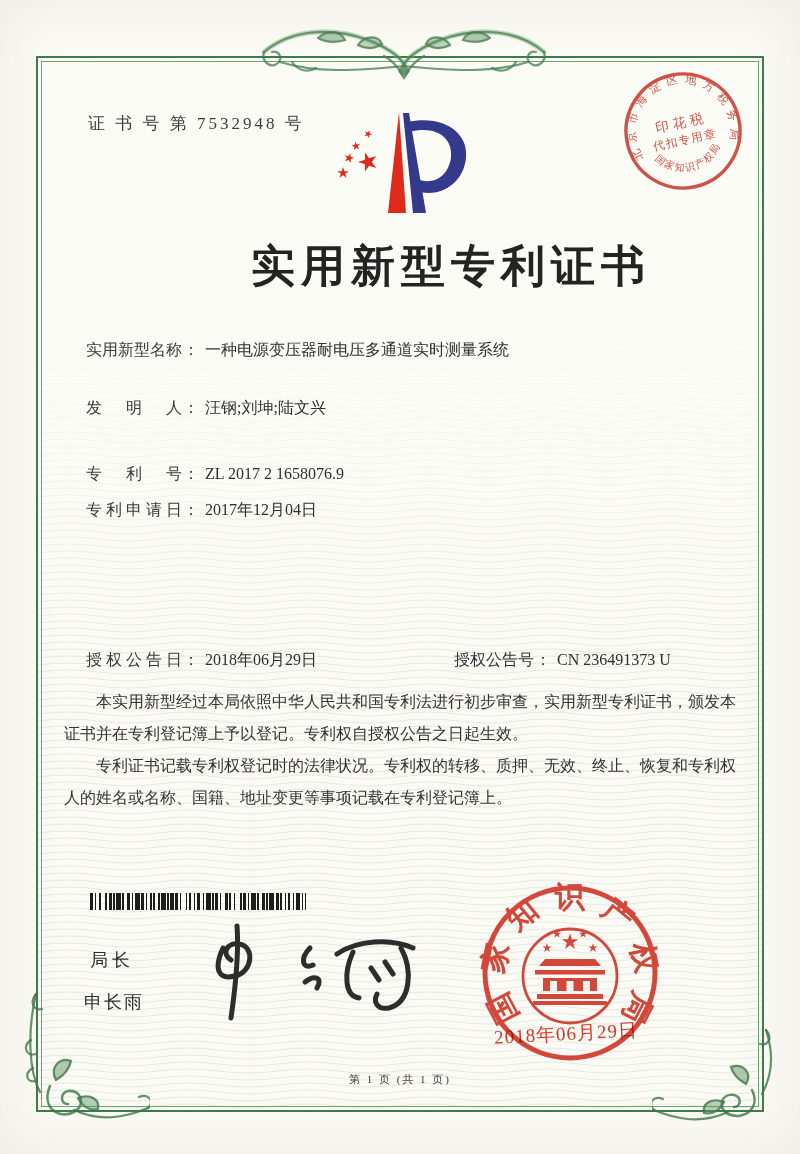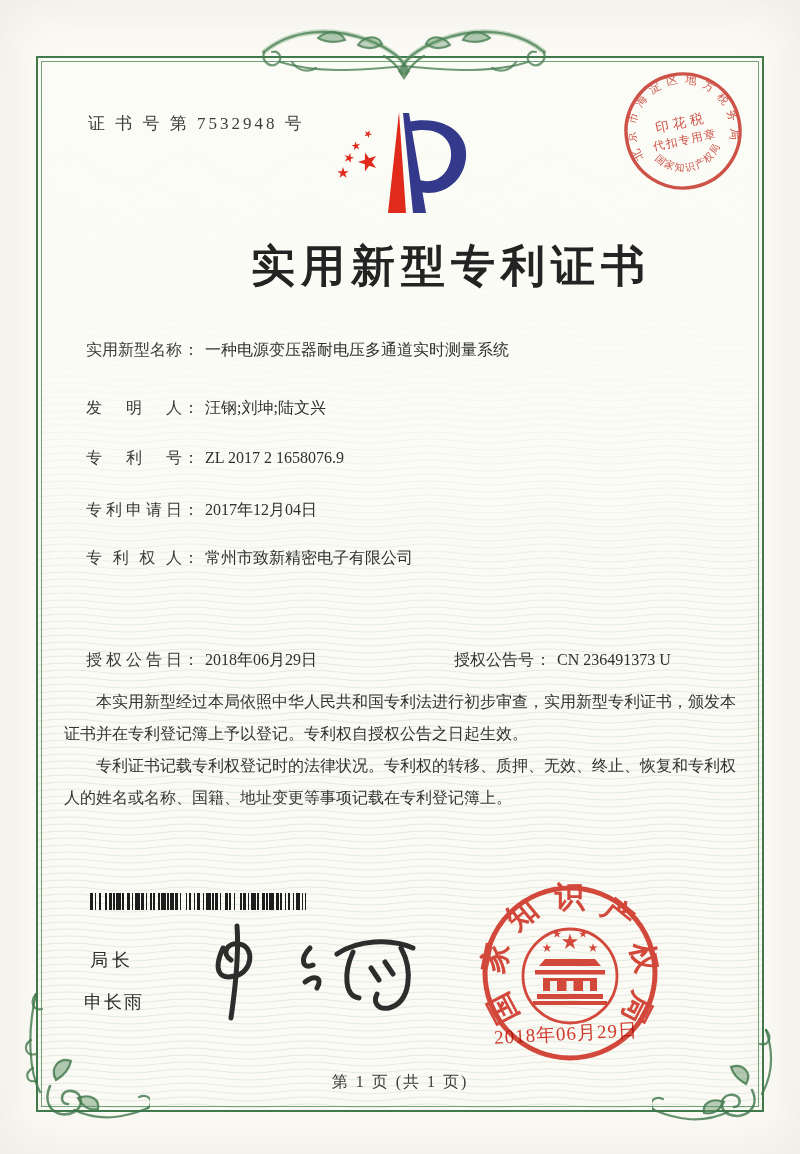--- a/index.html
+++ b/index.html
@@ -29,21 +29,21 @@
   .paras p{margin:0;text-indent:2em;}
   .barcode{position:absolute;left:90px;top:893px;width:216px;height:17px;display:flex;overflow:hidden;}
   .barcode .b{height:100%;background:#1d1d1d;}
   .barcode .g{height:100%;}
   .signer-title{position:absolute;left:90px;top:948px;font-size:18px;letter-spacing:4px;color:#2e2e2e;}
   .signer-name{position:absolute;left:84px;top:990px;font-size:18px;letter-spacing:2px;color:#2e2e2e;}
   .signature{position:absolute;left:195px;top:918px;}
   .seal{position:absolute;left:477px;top:880px;mix-blend-mode:multiply;opacity:.93;}
   .seal-date{position:absolute;left:494px;top:1020px;width:180px;font-size:19px;color:#cf3a2c;
              letter-spacing:1px;transform:rotate(-3deg);mix-blend-mode:multiply;}
-  .footer{position:absolute;left:0;top:1072px;width:100%;text-align:center;font-size:16px;
+  .footer{position:absolute;left:0;top:1072px;width:100%;text-align:center;font-size:11px;
           letter-spacing:2px;color:#3c3c3c;}
   svg text{font-family:"Liberation Serif","DejaVu Serif",serif;}
 </style>
 </head>
 <body>
 
 <div class="page">
 
   <svg id="guilloche" width="724" height="1052">
       <path d="M0,5 q30,-4 60,0 q30,4 60,0 q30,-4 60,0 q30,4 60,0 q30,-4 60,0 q30,4 60,0 q30,-4 60,0 q30,4 60,0 q30,-4 60,0 q30,4 60,0 q30,-4 60,0 q30,4 60,0 q30,-4 60,0" fill="none" stroke="#9fc4a3" stroke-width="0.7" opacity="0.38"></path>
@@ -278,28 +278,25 @@
     </svg>
 
     <h1 class="title">实用新型专利证书</h1>
 
     <div class="row" style="top:398px;">
       <span class="lbl">发明人</span><span class="colon">：</span><span class="val">汪钢;刘坤;陆文兴</span>
     </div>
     <div class="row" style="top:340px;">
       <span class="lbl">实用新型名称</span><span class="colon">：</span><span class="val">一种电源变压器耐电压多通道实时测量系统</span>
     </div>
-    <div class="row" style="top:448px;">
+    <div class="row" style="top:464px;">
       <span class="lbl">专利号</span><span class="colon">：</span><span class="val">ZL 2017 2 1658076.9</span>
     </div>
     <div class="row" style="top:500px;">
       <span class="lbl">专利申请日</span><span class="colon">：</span><span class="val">2017年12月04日</span>
-    </div>
-    <div class="row" style="top:548px;">
-      <span class="lbl">专利权人</span><span class="colon">：</span><span class="val">常州市致新精密电子有限公司</span>
     </div>
     <div class="row" style="top:650px;">
       <span class="lbl">授权公告日</span><span class="colon">：</span><span class="val">2018年06月29日</span>
       <span class="pair2">
         <span>授权公告号</span><span class="colon">：</span><span class="val">CN 236491373 U</span>
       </span>
     </div>
 
     <div class="paras">
       <p>本实用新型经过本局依照中华人民共和国专利法进行初步审查，实用新型专利证书，颁发本证书并在专利登记簿上予以登记。专利权自授权公告之日起生效。</p>

